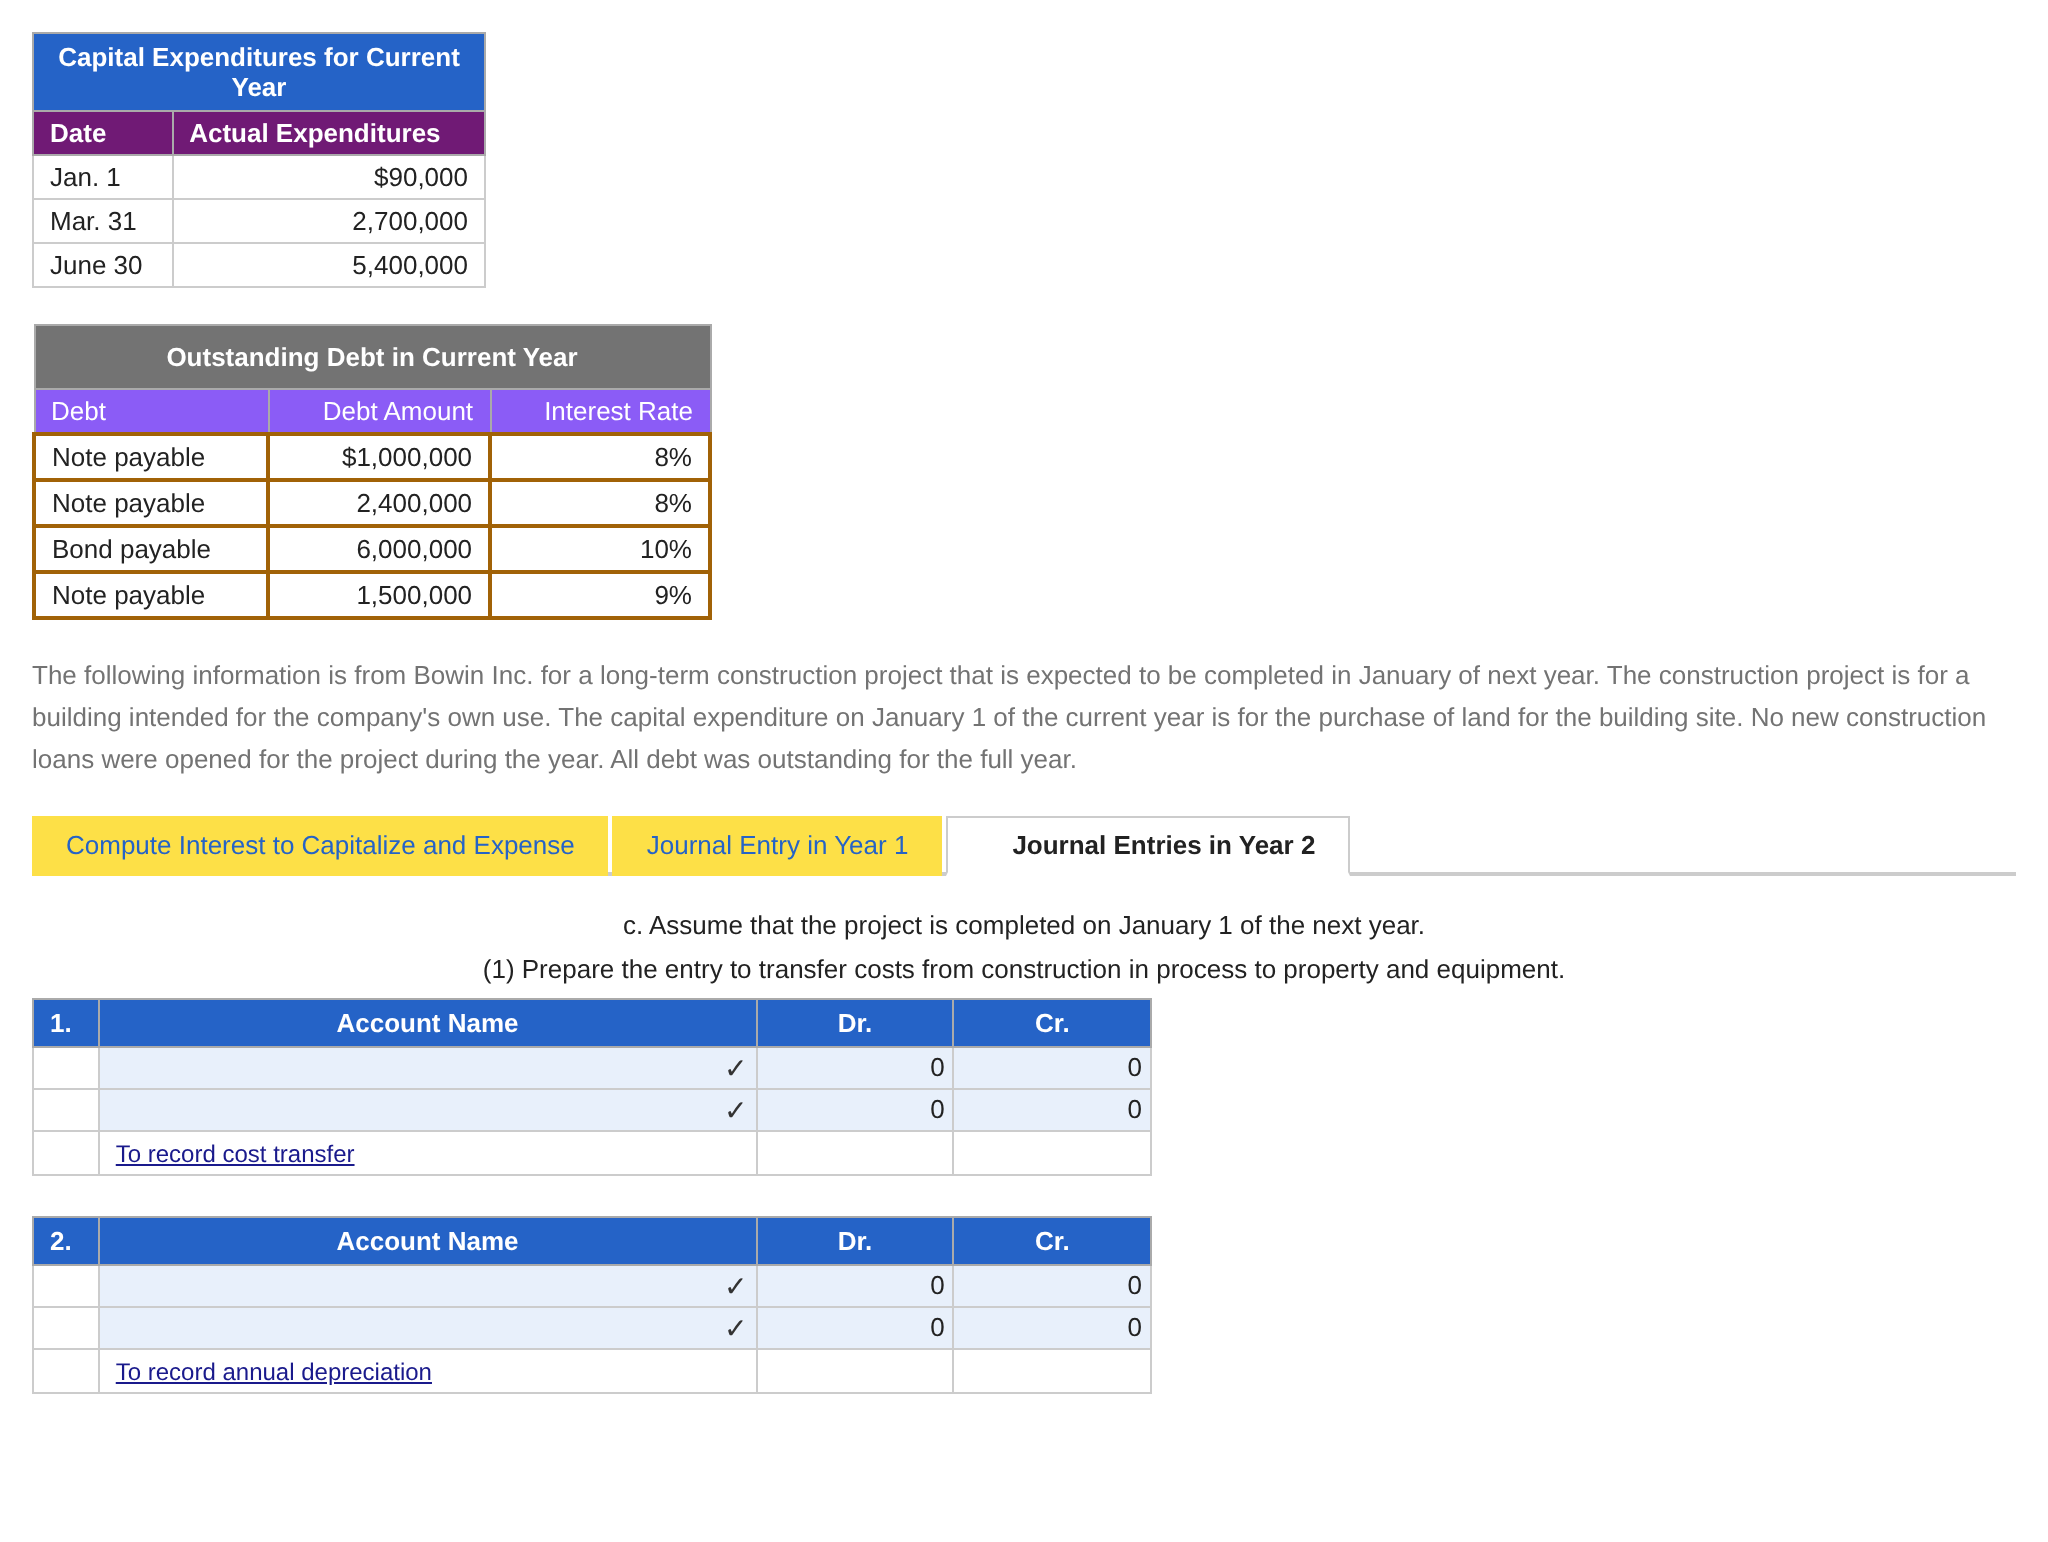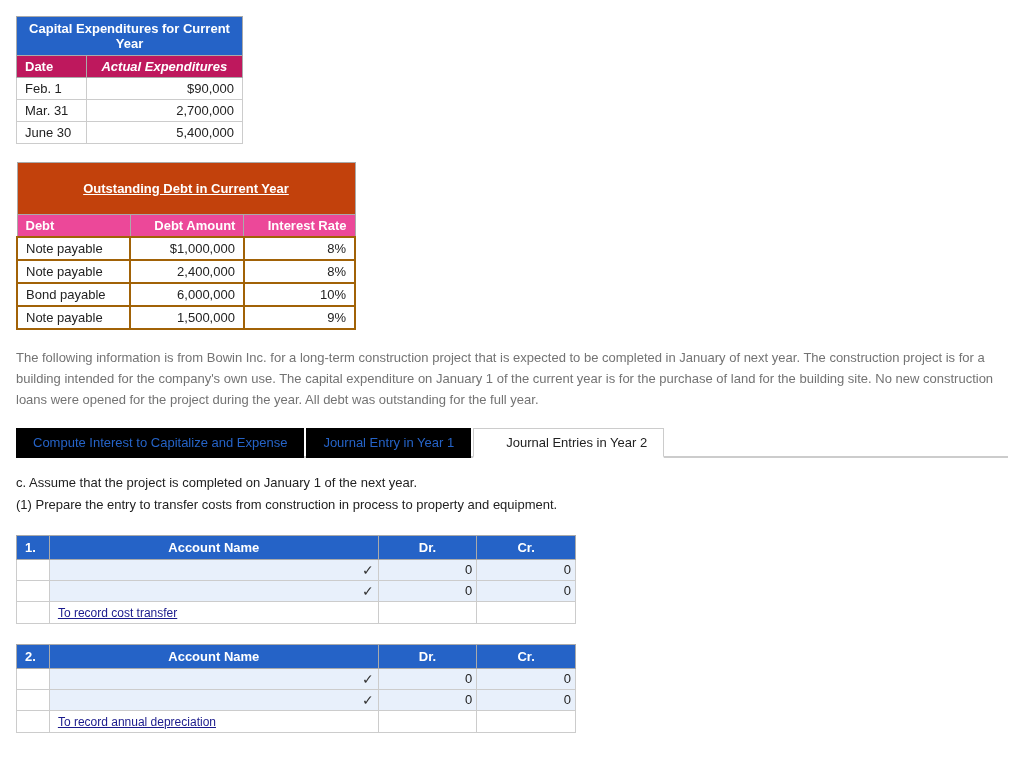--- a/index.html
+++ b/index.html
@@ -21,57 +21,55 @@
     }
     .cap-table .header-row td {
       background: #2563c7;
       color: #fff;
       font-weight: bold;
       text-align: center;
       padding: 4px 8px;
       border: 1px solid #aaa;
     }
     .cap-table .sub-header td {
-      background: #be185d;
+      background: #701a75;
       color: #fff;
       font-weight: bold;
       padding: 3px 8px;
       border: 1px solid #aaa;
     }
     .cap-table .sub-header td:last-child {
-      text-align: center;
-      font-style: italic;
+      text-align: left;
     }
     .cap-table td {
       border: 1px solid #ccc;
       padding: 3px 8px;
     }
     .cap-table .data-row td:last-child {
       text-align: right;
     }
 
     
     .debt-table {
       border-collapse: collapse;
       width: 340px;
       margin-bottom: 18px;
     }
     .debt-table .header-row td {
-      background: #c2410c;
-      color: #fff;
-      font-weight: bold;
-      text-align: center;
-      padding: 18px 8px;
-      border: 1px solid #aaa;
-      text-decoration: underline;
+      background: #737373;
+      color: #fff;
+      font-weight: bold;
+      text-align: center;
+      padding: 8px 8px;
+      border: 1px solid #aaa;
     }
     .debt-table .sub-header td {
-      background: #ec4899;
-      color: #fff;
-      font-weight: bold;
+      background: #8b5cf6;
+      color: #fff;
+      font-weight: normal;
       padding: 3px 8px;
       border: 1px solid #aaa;
     }
     .debt-table .sub-header td:nth-child(2),
     .debt-table .sub-header td:nth-child(3) {
       text-align: right;
     }
     .debt-table td {
       border: 2px solid #a16207;
       padding: 3px 8px;
@@ -95,40 +93,41 @@
       border-bottom: 2px solid #ccc;
       margin-bottom: 14px;
     }
     .tab {
       padding: 6px 16px;
       cursor: pointer;
       font-size: 13px;
       color: #2563c7;
       border: 1px solid transparent;
       border-bottom: none;
-      background: #000000;
+      background: #fde047;
       margin-right: 2px;
       position: relative;
       top: 2px;
     }
     .tab.active {
       border: 1px solid #ccc;
       border-bottom: 2px solid #fff;
       color: #222;
-      font-weight: normal;
+      font-weight: bold;
       background: #fff;
       z-index: 1;
       padding-left: 32px;
     }
 
     
     .instructions {
       font-size: 13px;
       line-height: 1.7;
-      margin-bottom: 18px;
+      margin-bottom: 2px;
+      text-align: center;
     }
 
     
     .entry-section {
       margin-bottom: 20px;
     }
     .entry-table {
       border-collapse: collapse;
       width: 560px;
     }
@@ -198,21 +197,21 @@
 <table class="cap-table">
   <tbody>
       <tr class="header-row">
     <td colspan="2">Capital Expenditures for Current Year</td>
   </tr>
   <tr class="sub-header">
     <td>Date</td>
     <td>Actual Expenditures</td>
   </tr>
   <tr class="data-row">
-    <td>Feb. 1</td>
+    <td>Jan. 1</td>
     <td>$90,000</td>
   </tr>
   <tr class="data-row">
     <td>Mar. 31</td>
     <td>2,700,000</td>
   </tr>
   <tr class="data-row">
     <td>June 30</td>
     <td>5,400,000</td>
   </tr>

